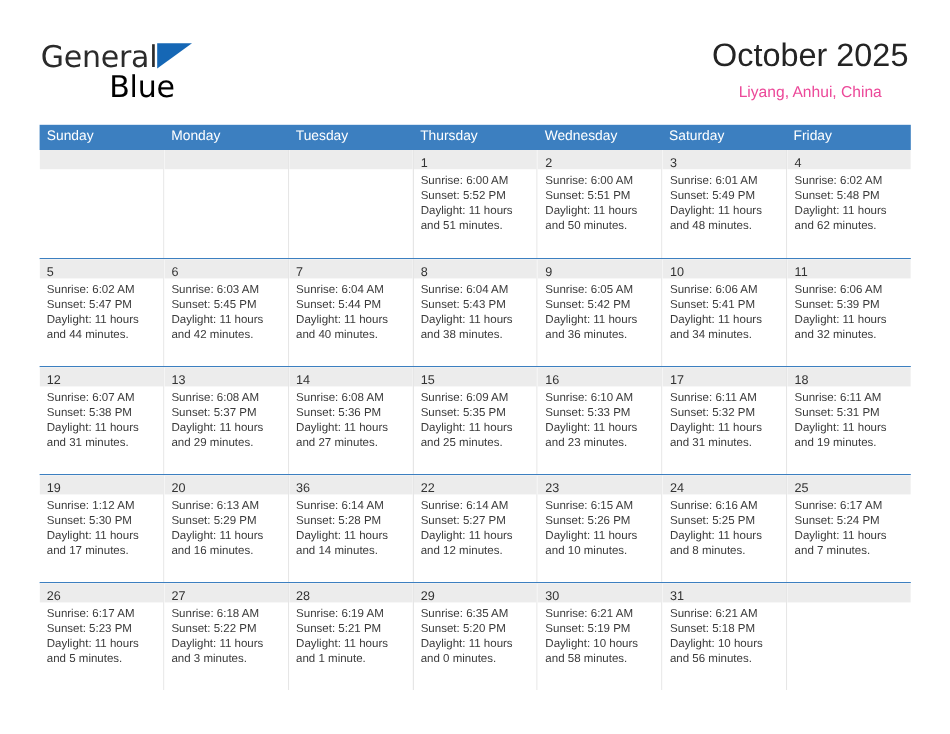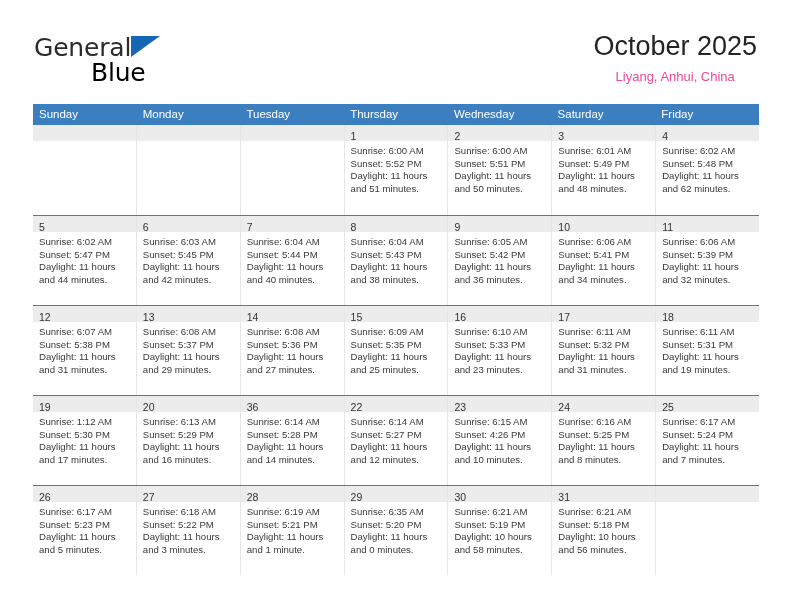--- a/index.html
+++ b/index.html
@@ -397,21 +397,21 @@
               <div class="day-line">Sunrise: 6:14 AM</div>
               <div class="day-line">Sunset: 5:27 PM</div>
               <div class="day-line">Daylight: 11 hours</div>
               <div class="day-line">and 12 minutes.</div>
             </div>
           </div>
           <div class="day">
             <div class="day-num-band"><span class="day-num">23</span></div>
             <div class="day-body">
               <div class="day-line">Sunrise: 6:15 AM</div>
-              <div class="day-line">Sunset: 4:26 PM</div>
+              <div class="day-line">Sunset: 5:26 PM</div>
               <div class="day-line">Daylight: 11 hours</div>
               <div class="day-line">and 10 minutes.</div>
             </div>
           </div>
           <div class="day">
             <div class="day-num-band"><span class="day-num">24</span></div>
             <div class="day-body">
               <div class="day-line">Sunrise: 6:16 AM</div>
               <div class="day-line">Sunset: 5:25 PM</div>
               <div class="day-line">Daylight: 11 hours</div>

